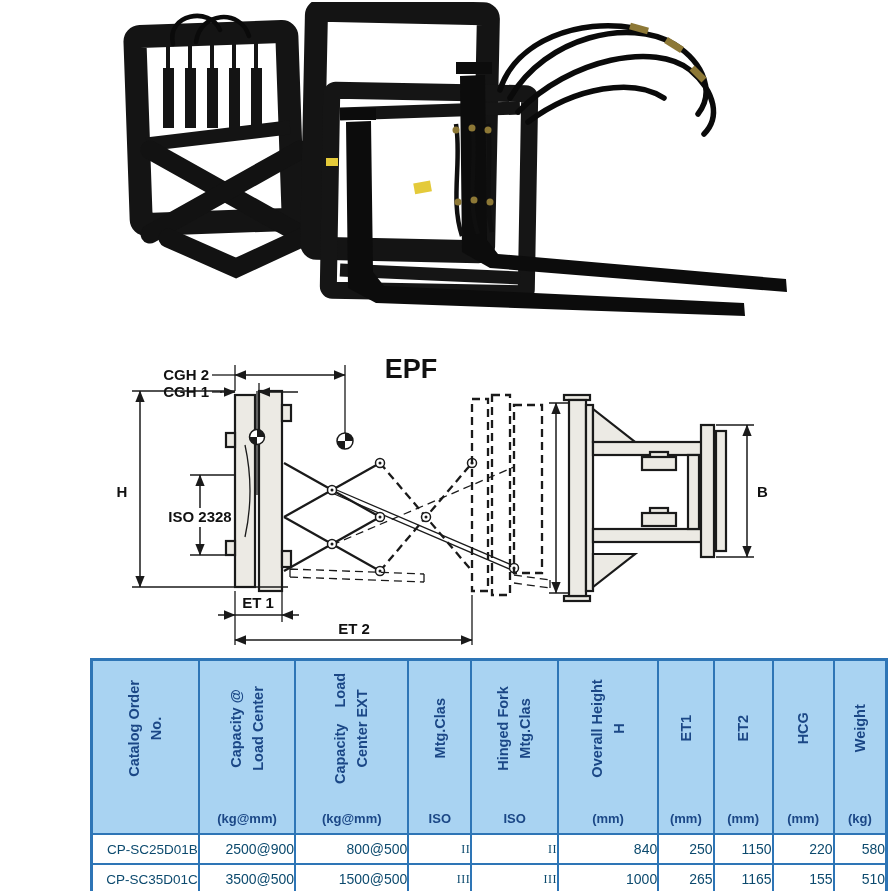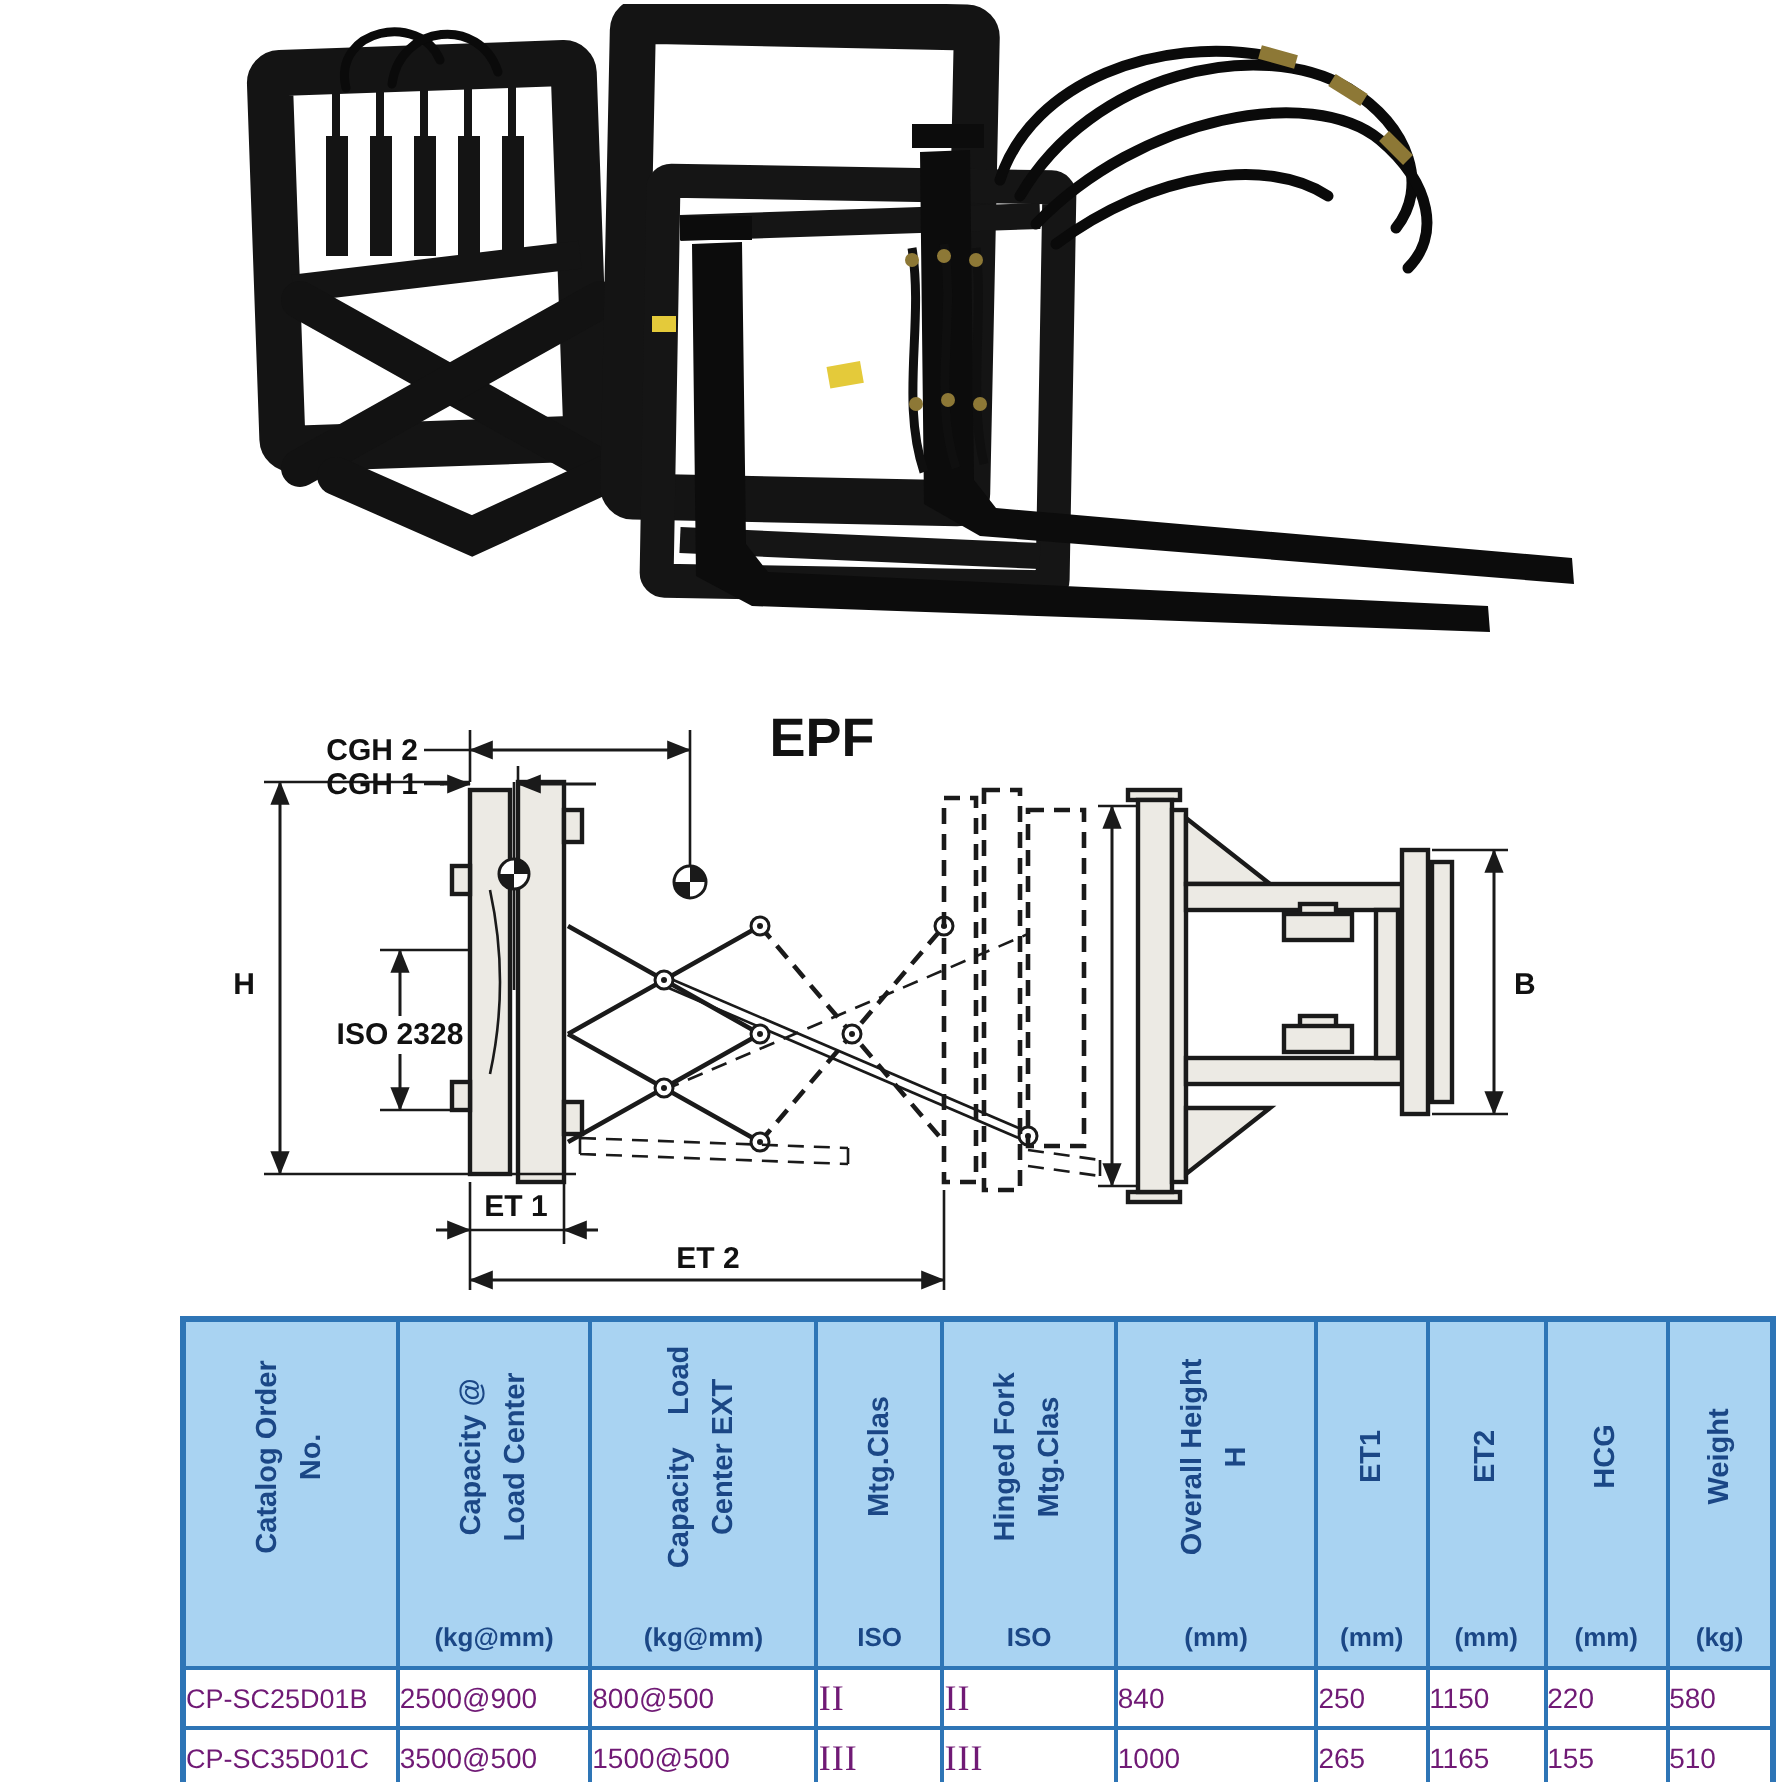--- a/index.html
+++ b/index.html
@@ -32,25 +32,25 @@
   .hc .rot {
     display:inline-block; transform:rotate(-90deg);
     white-space:pre; text-align:center;
     font-size:14.5px; line-height:1.55; color:#1B4786;
   }
   .hc .unit {
     height:30px; display:flex; align-items:flex-end; justify-content:center;
     padding-bottom:7px; font-size:13px; color:#1B4786;
   }
   .spec-table td {
-    height:28px; text-align:left; vertical-align:middle;
-    font-size:14px; color:#701a75; background:#fff;margin-top:35px;
+    height:28px; text-align:right; vertical-align:middle;
+    font-size:14px; color:#0c4a6e; background:#fff;margin-top:35px;
   }
   .spec-table td.catalog { font-size:13.5px; }
-  .spec-table td.roman { font-family:"Liberation Serif", serif; font-size:18px; letter-spacing:.5px; }
+  .spec-table td.roman { font-family:"Liberation Serif", serif; font-size:12px; letter-spacing:.5px; }
 </style>
 </head>
 <body>
 
 <div class="photo-wrap">
   <svg width="676" height="322" viewBox="0 0 676 322">
 
     <g transform="rotate(-2 95 125)">
       <rect x="20" y="32" width="152" height="188" rx="5" fill="none" stroke="#141414" stroke-width="23"></rect>
       <line x1="28" y1="140" x2="172" y2="128" stroke="#141414" stroke-width="14"></line>

